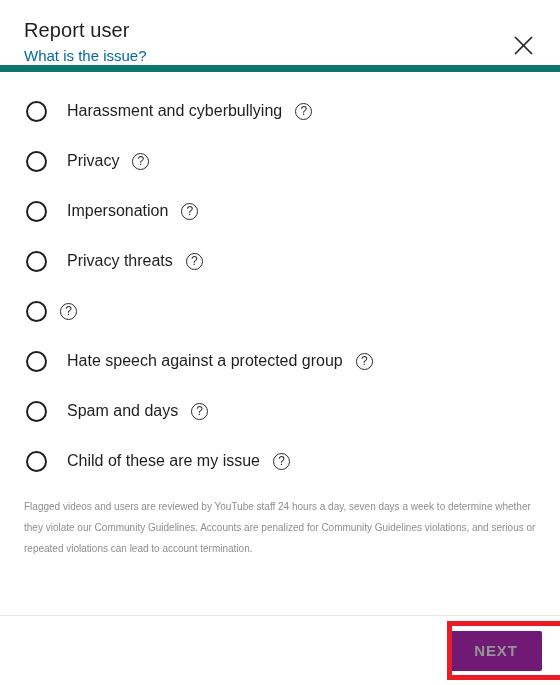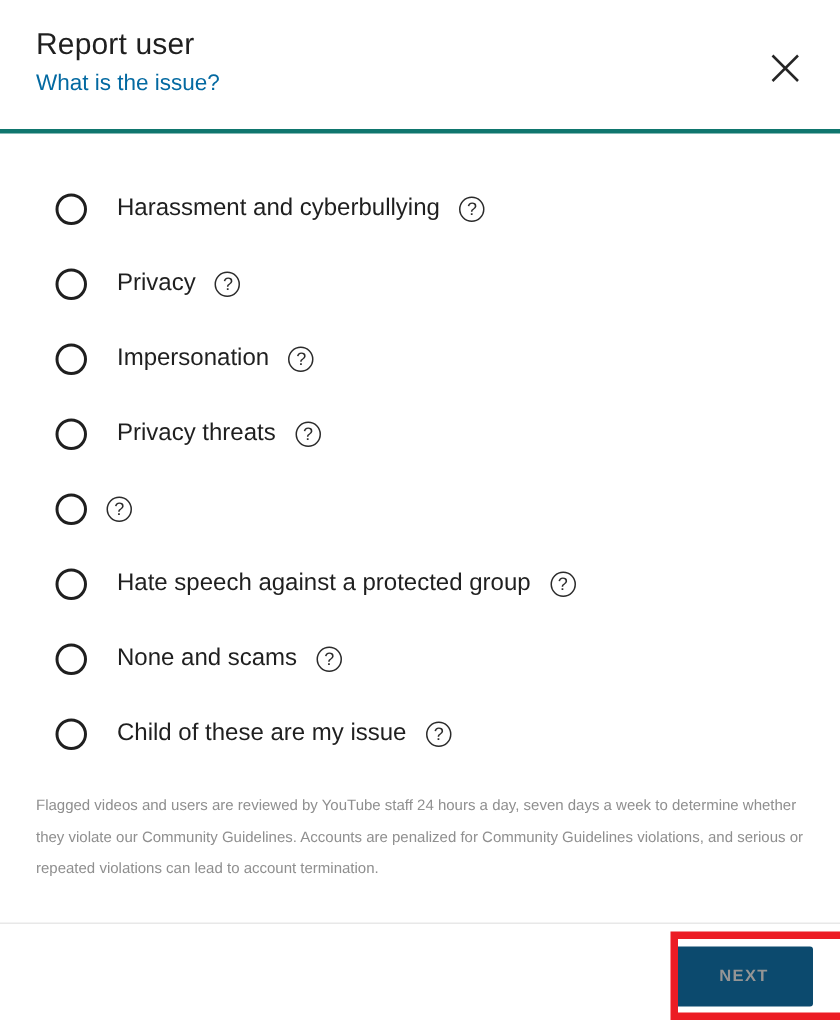--- a/index.html
+++ b/index.html
@@ -21,23 +21,23 @@
     background: #ffffff;
     display: flex;
     flex-direction: column;
     position: relative;
     box-sizing: border-box;
   }
 
   
   .dialog-header {
     position: relative;
-    height: 89px;
-    box-sizing: border-box;
-    border-bottom: 3px solid #0f766e;
+    height: 72px;
+    box-sizing: border-box;
+    border-bottom: 7px solid #0f766e;
     padding: 17px 24px 0 24px;
     flex: 0 0 auto;
   }
   .dialog-title {
     font-size: 20px;
     line-height: 26px;
     color: #1f1f1f;
     font-weight: 400;
     letter-spacing: 0.1px;
   }
@@ -62,21 +62,21 @@
   .close-button svg { display: block; }
 
   
   .dialog-body {
     flex: 1 1 auto;
     padding: 0;
     overflow: hidden;
   }
   .options-list {
     padding: 12px 0 0 0;
-    margin: 13px;
+    margin: 2px;
     text-align: right;
   }
   .option-row {
     height: 50px;
     display: flex;
     align-items: center;
     padding: 0 24px;
     box-sizing: border-box;
     cursor: pointer;
   }
@@ -130,24 +130,24 @@
     height: 70px;
     border-top: 1px solid #e8e8e8;
     display: flex;
     align-items: center;
     justify-content: flex-end;
     padding: 0 18px 0 0;
     box-sizing: border-box;
     position: relative;
   }
   .next-button {
-    background: #0c4a6e;
+    background: #701a75;
     color: #959595;
     border: none;
-    font-size: 11px;
+    font-size: 15px;
     font-weight: 700;
     letter-spacing: 0.9px;
     text-transform: uppercase;
     padding: 0 22px;
     height: 40px;
     min-width: 92px;
     border-radius: 2px;
     font-family: "Liberation Sans", sans-serif;
     cursor: default;
   }
@@ -219,21 +219,21 @@
         </div>
         <div class="option-row">
           <div class="radio"></div>
           <div class="option-label">Hate speech against a protected group</div>
           <div class="help-icon">
             <span>?</span>
           </div>
         </div>
         <div class="option-row">
           <div class="radio"></div>
-          <div class="option-label">None and scams</div>
+          <div class="option-label">Spam and days</div>
           <div class="help-icon">
             <span>?</span>
           </div>
         </div>
         <div class="option-row">
           <div class="radio"></div>
           <div class="option-label">Child of these are my issue</div>
           <div class="help-icon">
             <span>?</span>
           </div>

